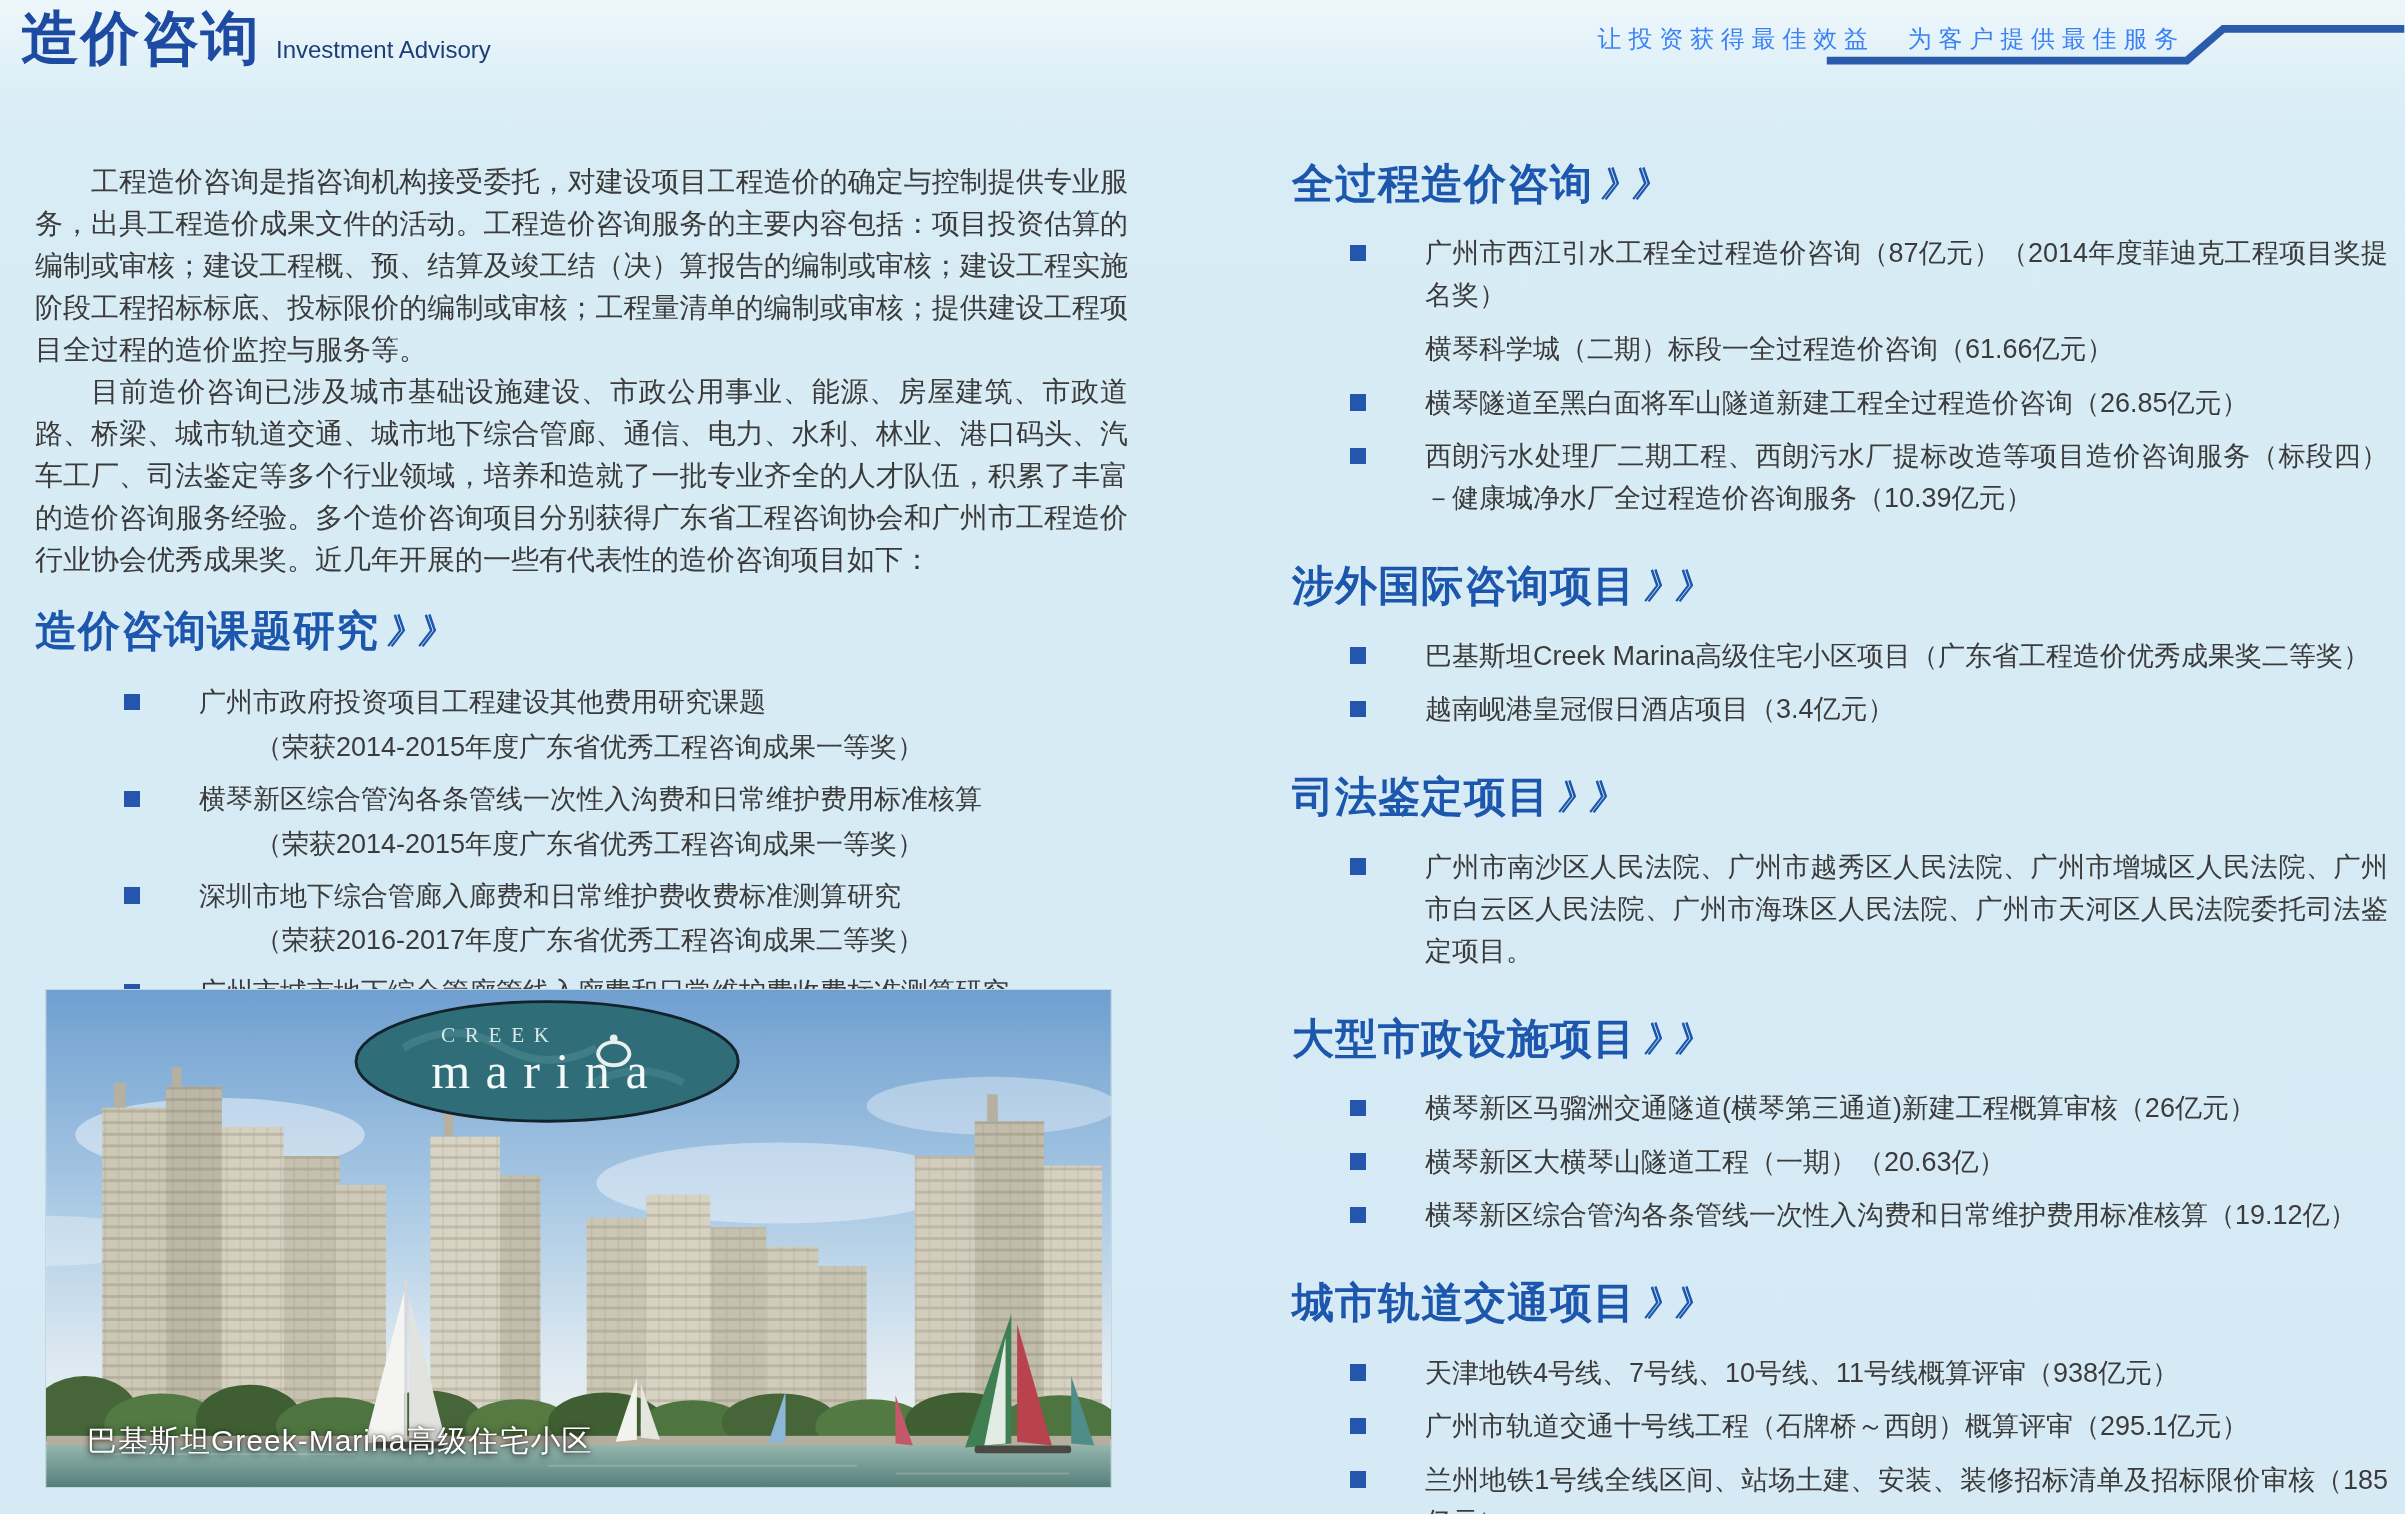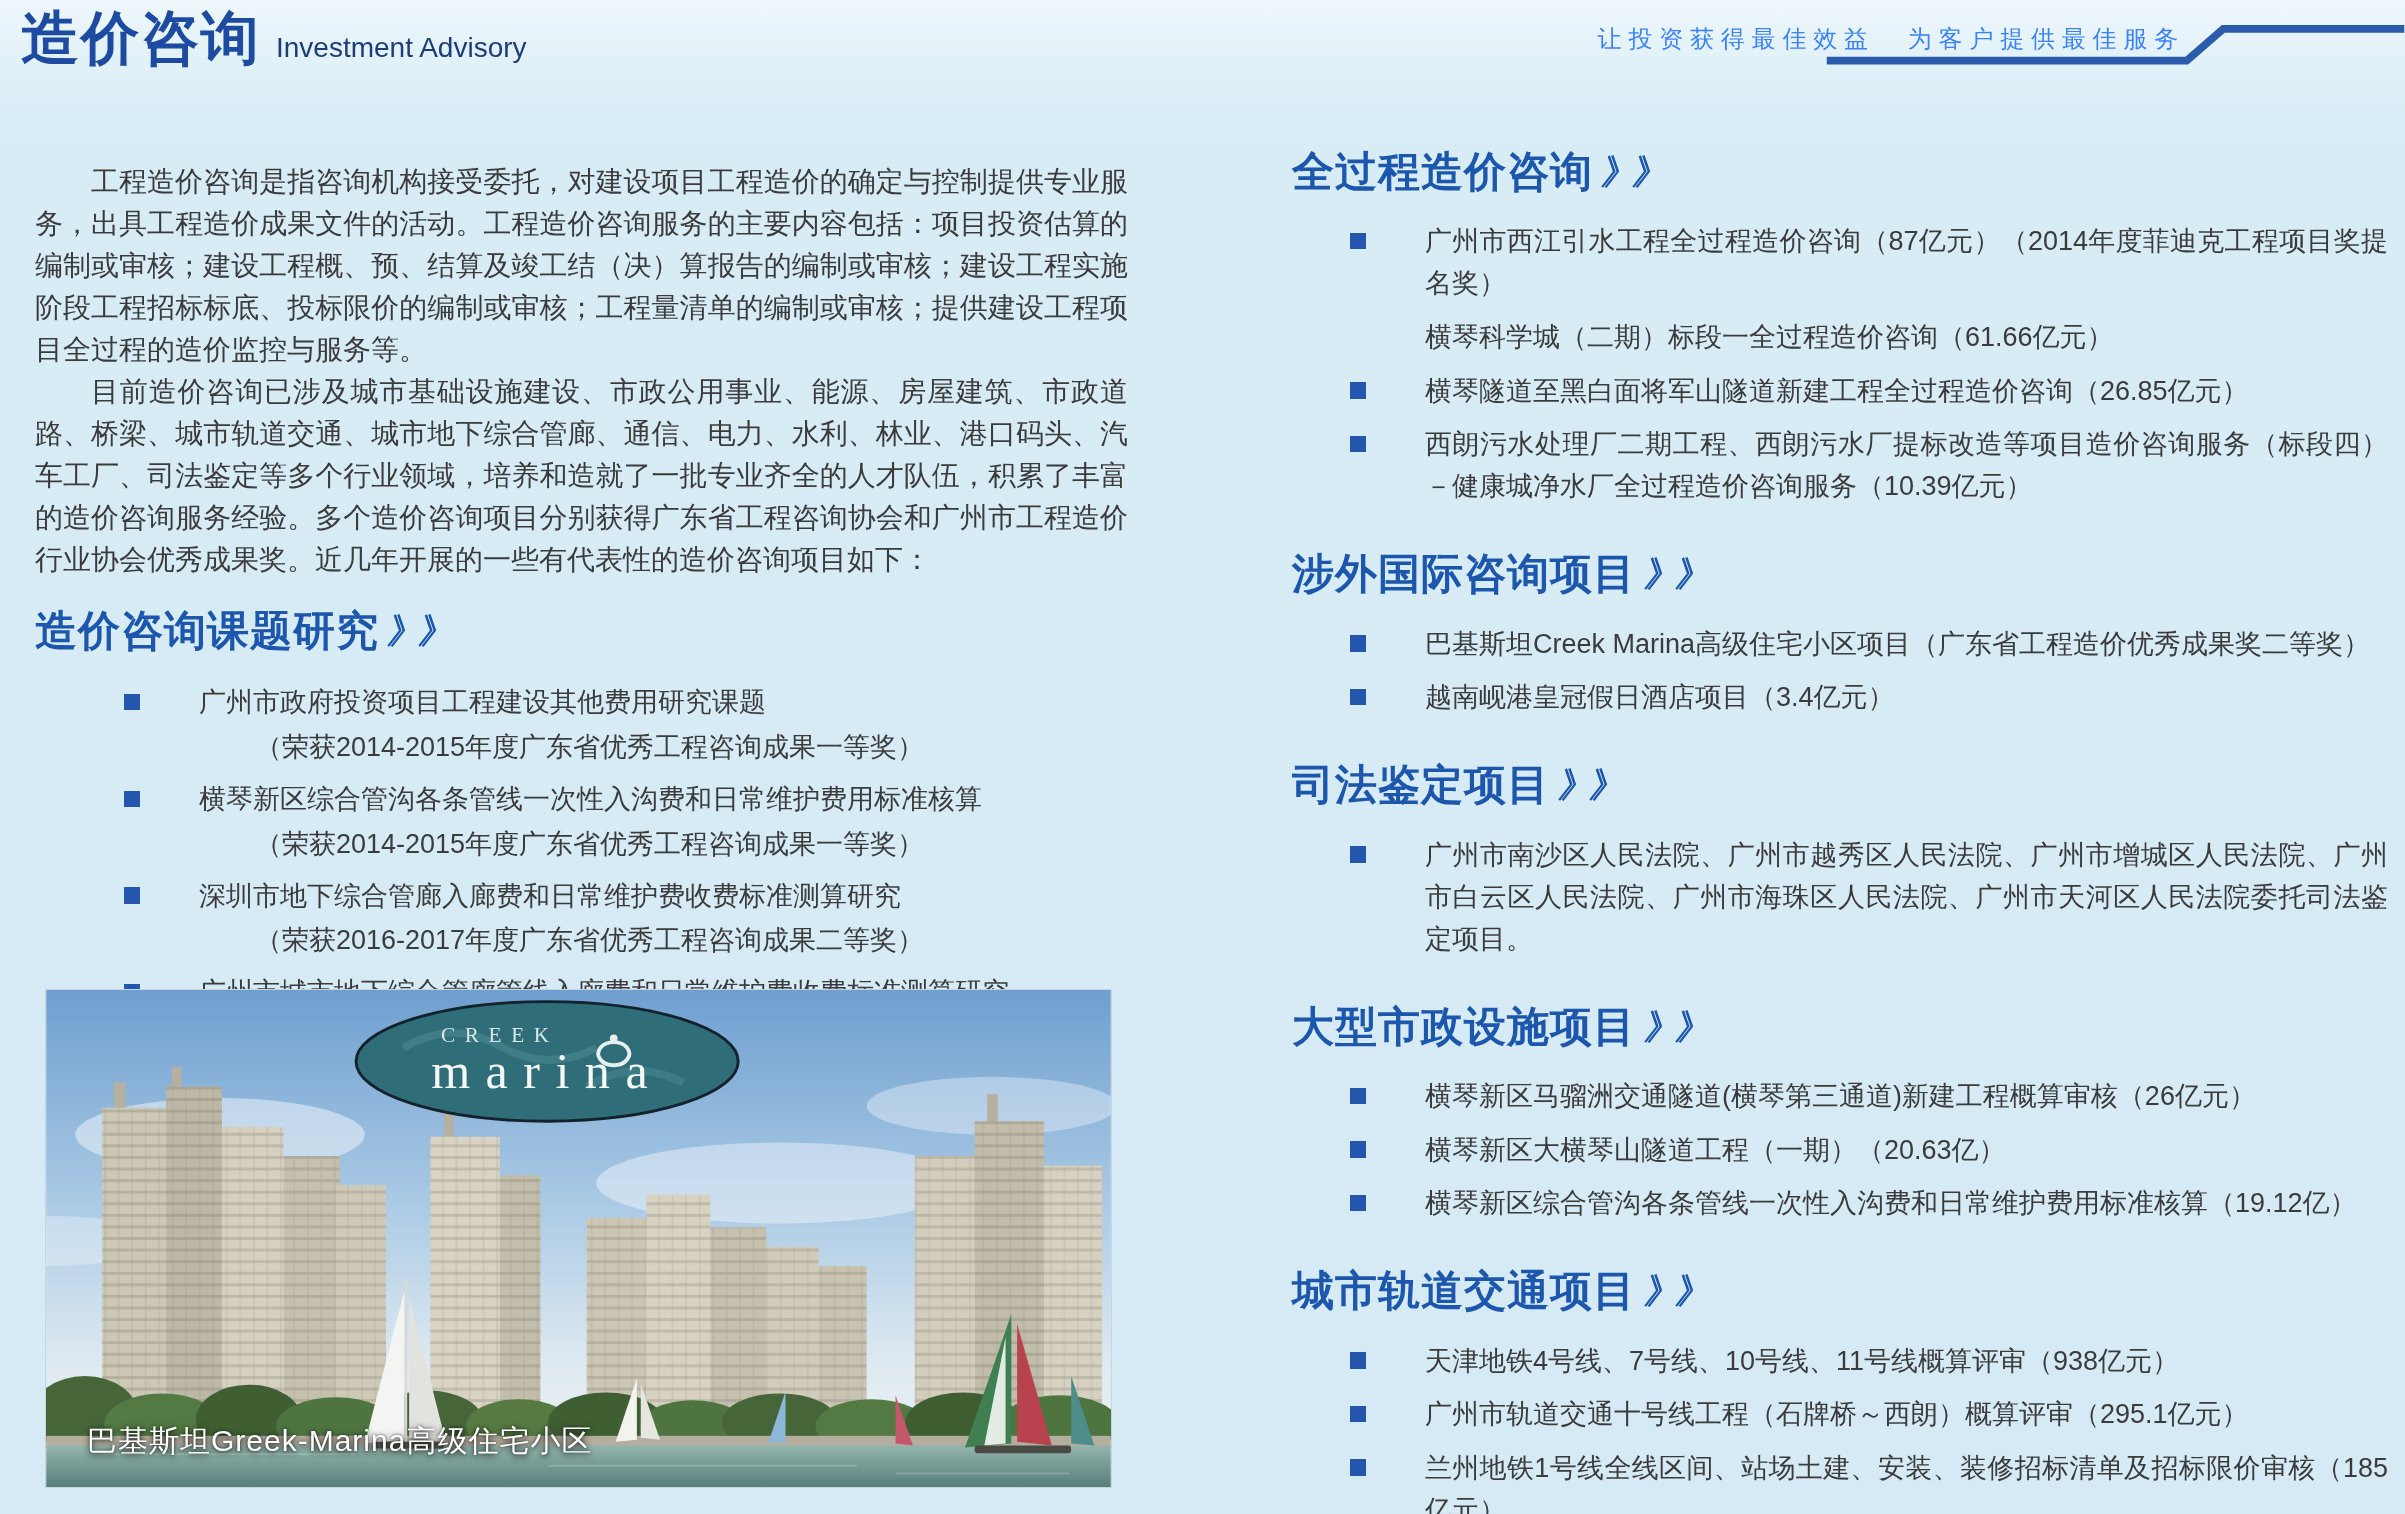--- a/index.html
+++ b/index.html
@@ -9,21 +9,21 @@
     font-family:"Liberation Sans","DejaVu Sans",sans-serif;
     color:#3b3b3b;
     border-bottom:2.9px solid #c2ced6;
   }
   
   .hdr{position:absolute;left:21px;top:5.8px;display:flex;align-items:flex-end;}
   .hdr-title{
     font-size:58px;font-weight:bold;color:#1d4ba1;letter-spacing:1.9px;line-height:1.1;
   }
   .hdr-sub{
-    font-size:28px;color:#1c3e78;margin-left:15.4px;margin-bottom:5.8px;font-weight:500;
+    font-size:24px;color:#1c3e78;margin-left:15.4px;margin-bottom:5.8px;font-weight:500;
   }
   .tagline{
     position:absolute;top:23px;right:220px;
     font-size:24px;color:#3b82f6;letter-spacing:6.8px;white-space:nowrap;
   }
   .tagline .gap{display:inline-block;width:33px;}
   .hdr-rule{position:absolute;top:0;right:0;width:579px;height:77px;}
   
   .col-left{position:absolute;left:35px;top:161px;width:1093px;}
   .col-right{position:absolute;left:1292px;top:147px;width:1096px;}
@@ -44,21 +44,21 @@
   .items{margin-top:25px;}
   .li{display:flex;margin:0 0 9.7px 89px;gap:44px;}
   .col-right .li{margin-left:58px;margin-bottom:11.6px;}
   .sq{flex:none;width:16.4px;height:16.4px;background:#2456ad;margin:12.6px 14.5px 0 0;}
   .sq.nobullet{visibility:hidden;}
   .li-content{flex:1;min-width:0;}
   .li-text{font-size:27px;line-height:42px;color:#3b3b3b;text-align:justify;}
   .award{font-size:27px;line-height:42px;color:#3b3b3b;margin-left:56px;margin-top:2.9px;}
   .award:empty{display:none;}
   .rsec{margin-top:42px;}
-  .rsec:first-child{margin-top:0;}
+  .rsec:first-child{margin-top:12px;}
   .rsec .items{margin-top:23px;}
   
   .photo{
     position:absolute;left:46px;top:990px;width:1065px;height:497px;overflow:hidden;
     box-shadow:0 0 0 1px #c5d6de;
   }
   .photo svg{display:block;}
   .caption{
     position:absolute;left:41px;bottom:25px;font-size:30px;color:#ffffff;
     text-shadow:0 1.9px 7.7px rgba(0,0,0,.85),0 0 2.9px rgba(0,0,0,.6);letter-spacing:1px;

